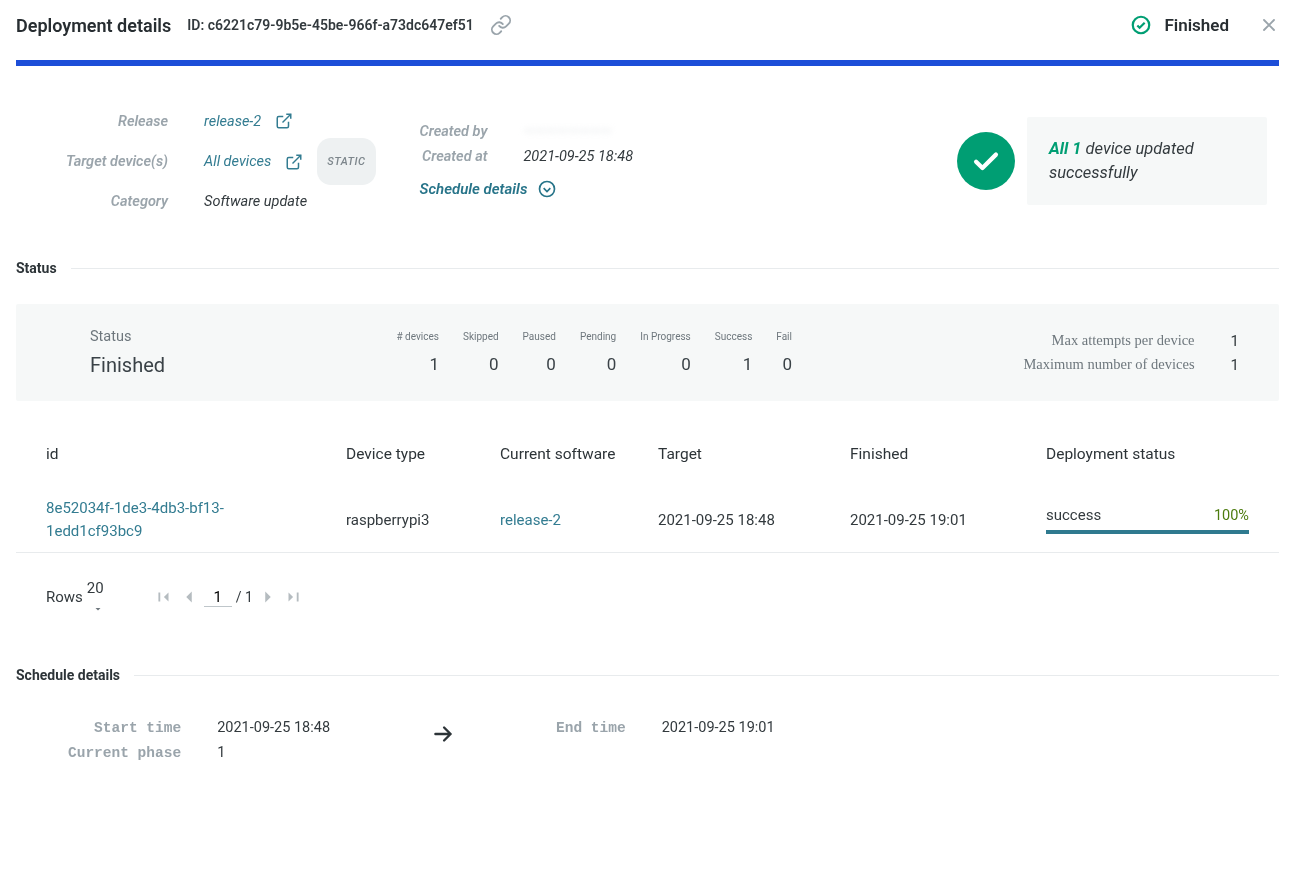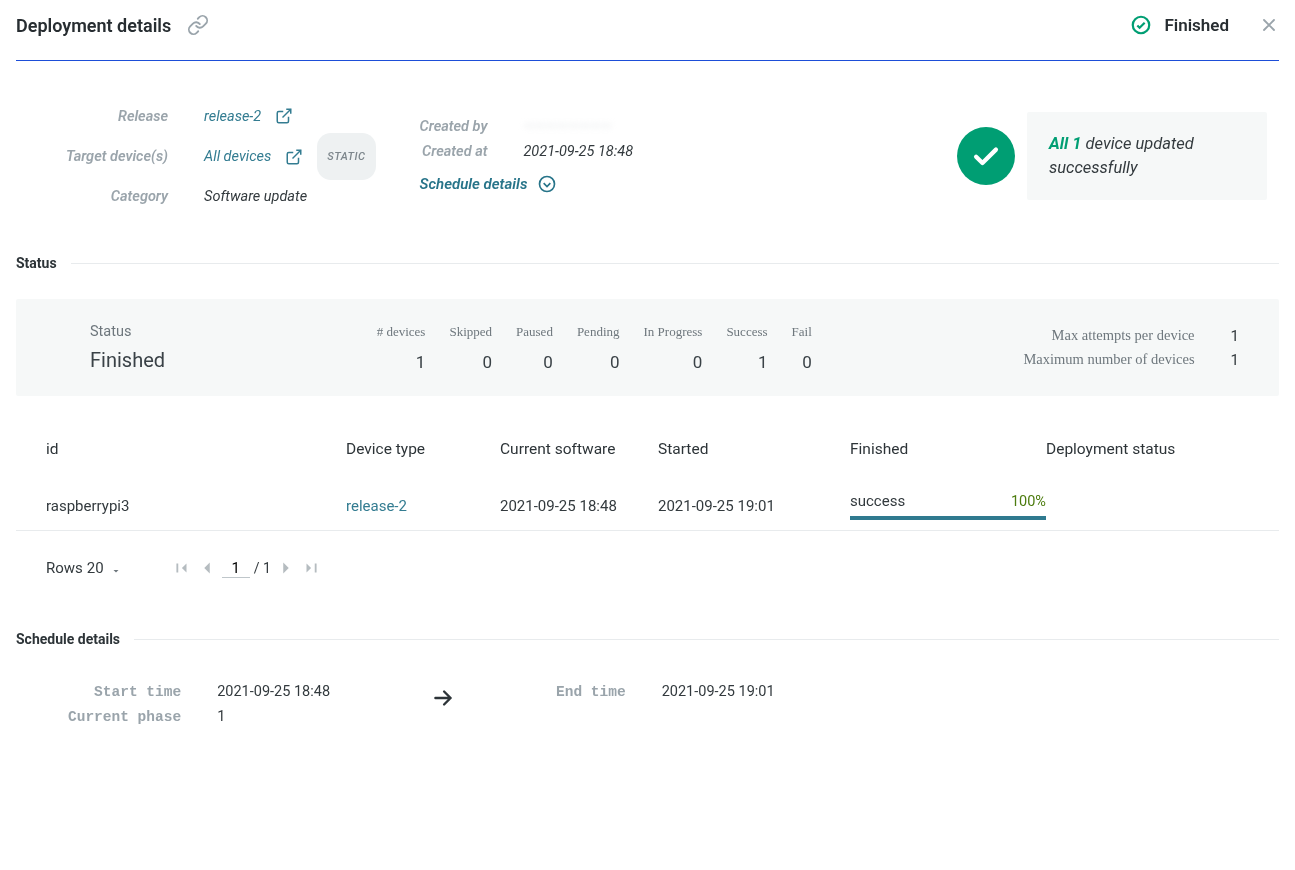--- a/index.html
+++ b/index.html
@@ -7,21 +7,21 @@
     font-family: -apple-system, BlinkMacSystemFont, "Segoe UI", Roboto, "Helvetica Neue", Arial, sans-serif;
     font-size: 14px;
     color: #333a3e;
     background: #fff;
     width: 1295px;
   }
   .container { padding: 14px 16px 30px; }
   .header {
     display: flex; align-items: center; gap: 16px;
     padding-bottom: 24px;
-    border-bottom: 1px solid #1d4ed8;
+    border-bottom: 6px solid #1d4ed8;
   }
   .title { font-size: 18px; font-weight: 600; color: #272d31; }
   .id-label { font-size: 14px; font-weight: 600; color: #333a3e; }
   .link-icon { color: #9aa4ab; display: inline-flex; }
   .spacer { flex: 1; }
   .finished-pill { display: flex; align-items: center; gap: 12px; font-size: 17px; font-weight: 600; color: #272d31; }
   .close-x { color: #9aa4ab; font-size: 22px; display:inline-flex; cursor:pointer; margin-left: 14px;}
 
   .overview { display: flex; gap: 24px; padding: 46px 0 24px; align-items: center; font-style: italic; }
   .kv-col { display: grid; grid-template-columns: auto auto; column-gap: 36px; row-gap: 8px; align-items: center; }
@@ -42,59 +42,60 @@
   .section-heading { display:flex; align-items:center; gap: 14px; margin-top: 26px; }
   .section-heading .label { font-weight:700; font-size:14px; color:#2d3438; }
   .section-heading .rule { flex:1; height:1px; background:#e8ebed; }
 
   .status-block { background:#f6f8f8; border-radius:2px; margin-top:28px; padding: 24px 30px 24px 74px; display:flex; align-items:center;}
   .status-left { }
   .status-left .lbl { color:#6e777d; font-size:14.5px; }
   .status-left .val { font-size: 20px; color:#3a4247; margin-top:8px;}
   .status-counts { display:flex; gap:0; margin-left: auto;}
   .count-col { text-align:right; padding: 0 12px;}
-  .count-col .ch { color:#6e777d; font-size:13px;font-family:Liberation Serif, serif; }
+  .count-col .ch { color:#6e777d; font-size:10px; }
   .count-col .cv { font-size:17px; color:#3a4247; margin-top:12px;}
   .status-right { margin-left: auto; display:grid; grid-template-columns:auto auto; column-gap: 36px; row-gap: 6px; padding-right: 10px;}
   .status-right .rl { color:#6e777d; font-size:14.5px; text-align:right;font-family:Liberation Serif, serif;}
   .status-right .rv { font-size:15px; text-align:right;}
 
   .table { margin-top: 34px; }
   .tr { display:grid; grid-template-columns: 300px 154px 158px 192px 196px 1fr; padding: 10px 30px; align-items:center;}
   .th { color:#2d3438; font-size:15.5px; }
   .td { color:#333a3e; font-size:15px; }
   .tr.body { border-bottom: 1px solid #e8ebed; padding-top:24px; padding-bottom:10px;}
   .id-link { color:#337c91; line-height:1.5; }
   .soft-link { color:#337c91; }
   .dep-cell { display:flex; flex-direction:column; gap:6px; }
   .dep-top { display:flex; justify-content:space-between; align-items:flex-end;}
   .pct { color:#4d7c0f; font-size:14.5px;}
   .bar { height:4px; width:100%; background:#2f7a8f; }
 
   .pager { display:flex; align-items:center; gap: 4px; padding: 26px 30px; }
   .pager .rows-lbl { font-size:15px; }
-  .pager .rows-val { font-size:15px; display:flex; align-items:flex-end; gap:6px; }
+  .pager .rows-val { font-size:15px; display:flex; align-items:flex-end; gap:6px;flex-direction:column; }
   .pager .nav { color:#b5bcc0; display:inline-flex; cursor:pointer;}
   .page-input { width: 28px; border:none; border-bottom:1px solid #bfc6ca; text-align:center; font-size:15px; font-family:inherit; background:transparent; outline:none;}
 
   .sched-grid { display:flex; gap: 100px; padding: 36px 0 0 52px; align-items:flex-start;}
   .sched-col { display:grid; grid-template-columns:auto auto; column-gap: 36px; row-gap:8px; align-items:center;}
   .sched-col .sl { color:#9aa4ab; font-weight:600; text-align:right; font-size:14.5px;font-family:Liberation Mono, monospace;}
   .sched-col .sv { font-size:14.5px;}
   .arrow-mid { font-size: 26px; color:#2d3438; padding-top: 2px;}
   svg { display:block; }
   .blurred { filter: blur(3px); color:#d7dcdf; user-select:none; }
 </style>
 </head>
 <body>
 
 <div class="container">
 
   <div class="header">
     <span class="title">Deployment details</span>
+    <span class="id-label">ID: c6221c79-9b5e-45be-966f-a73dc647ef51</span>
     <span class="link-icon">
       <svg width="22" height="22" viewBox="0 0 24 24" fill="none" stroke="currentColor" stroke-width="2" stroke-linecap="round">
           <path d="M10 13a5 5 0 0 0 7.54.54l3-3a5 5 0 0 0-7.07-7.07l-1.72 1.71"></path>
           <path d="M14 11a5 5 0 0 0-7.54-.54l-3 3a5 5 0 0 0 7.07 7.07l1.71-1.71"></path>
         </svg>
     </span>
     <span class="spacer"></span>
     <span class="finished-pill">
       <span style="color:#009e73;display:inline-flex;">
         <svg width="22" height="22" viewBox="0 0 24 24" fill="none" stroke="currentColor" stroke-width="2.4">
@@ -218,25 +219,26 @@
       <span class="rl">Maximum number of devices</span>
       <span class="rv">1</span>
     </div>
   </div>
 
   <div class="table">
     <div class="tr">
       <span class="th">id</span>
       <span class="th">Device type</span>
       <span class="th">Current software</span>
-      <span class="th">Started</span>
+      <span class="th">Target</span>
       <span class="th">Finished</span>
       <span class="th">Deployment status</span>
     </div>
     <div class="tr body">
+      <span class="td id-link" style="max-width:210px;">8e52034f-1de3-4db3-bf13-1edd1cf93bc9</span>
       <span class="td">raspberrypi3</span>
       <span class="td soft-link">release-2</span>
       <span class="td">2021-09-25 18:48</span>
       <span class="td">2021-09-25 19:01</span>
       <div class="td dep-cell">
         <div class="dep-top">
           <span>success</span>
           <span class="pct">100%</span>
         </div>
         <div class="bar"></div>

